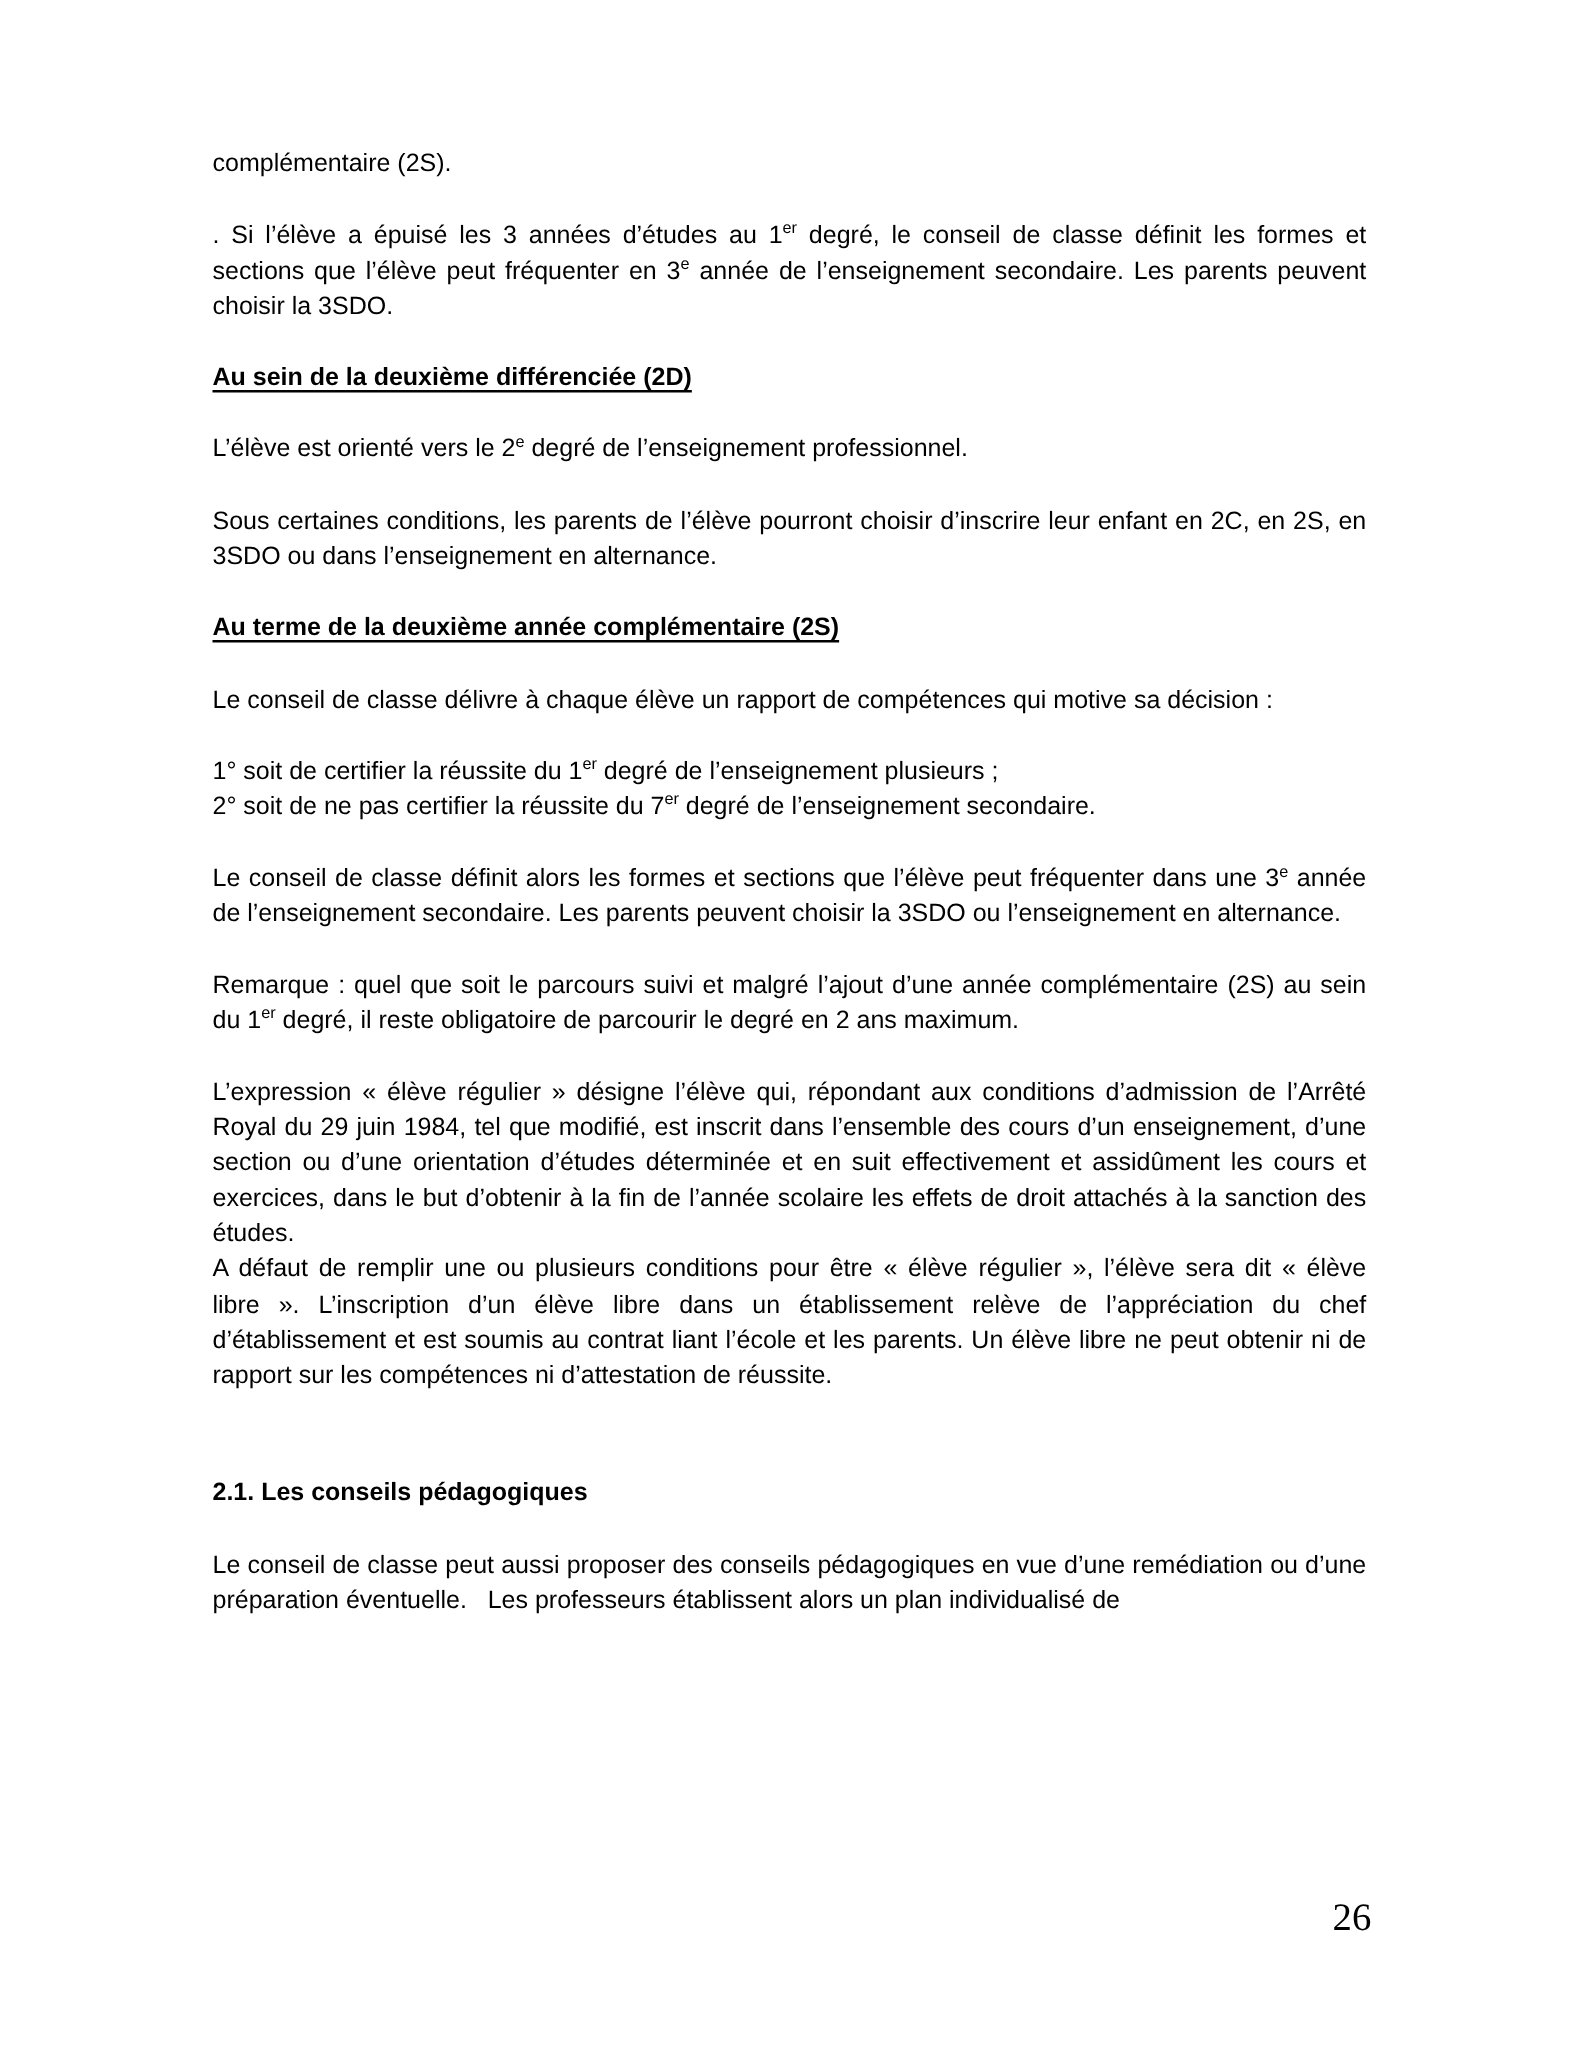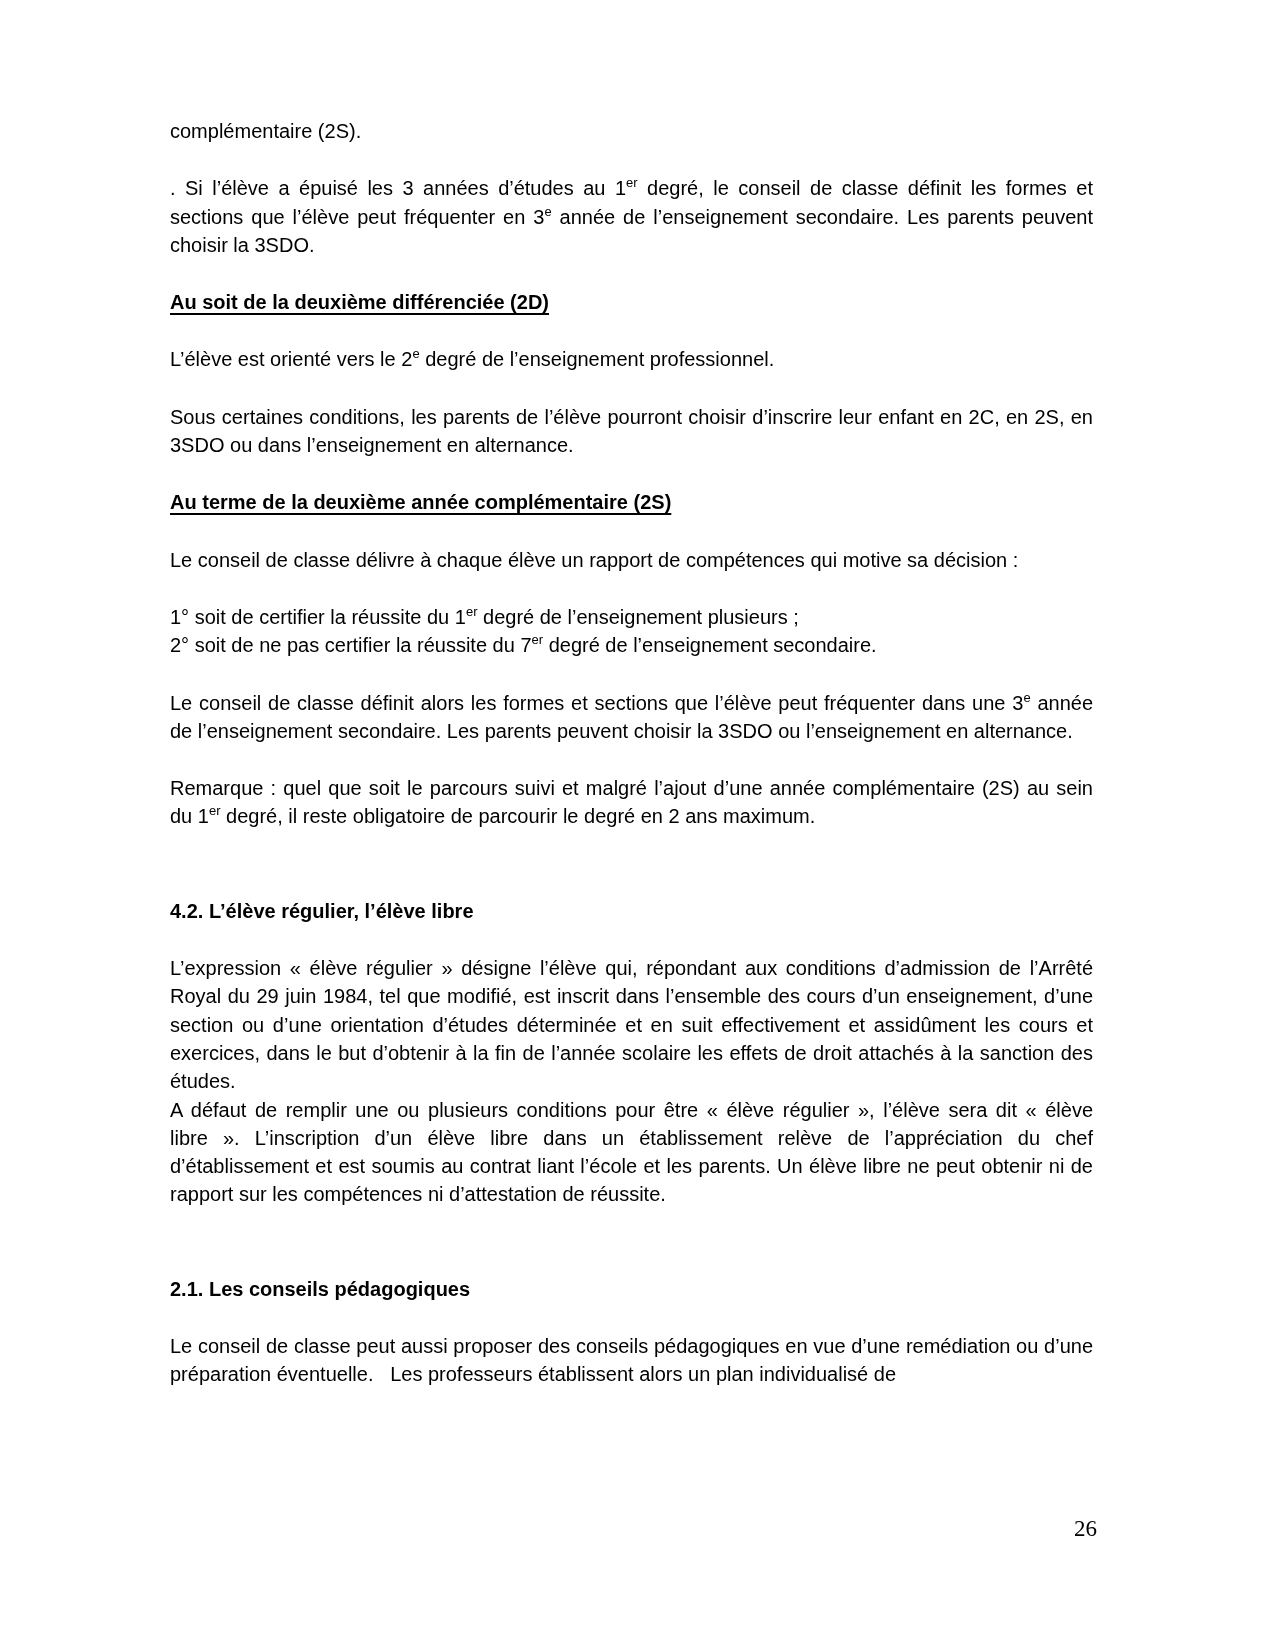--- a/index.html
+++ b/index.html
@@ -50,54 +50,53 @@
   sup {
     font-size: 13px;
     line-height: 0;
     vertical-align: super;
   }
   .page-number {
     position: absolute;
     right: 178px;
     top: 1516px;
     font-family: "Liberation Serif", serif;
-    font-size: 23px;
+    font-size: 31px;
     color: #000000;
   }
 </style>
 </head>
 <body>
 
 <div class="page">
   <main class="content">
 
     <p class="para">complémentaire (2S).</p>
 
     <p class="para justify"><span>. Si l’élève a épuisé les 3 années d’études au 1</span><sup>er</sup><span> degré, le conseil de classe définit les formes et sections que l’élève peut fréquenter en 3</span><sup>e</sup><span> année de l’enseignement secondaire. Les parents peuvent choisir la 3SDO.</span></p>
 
-    <h2 class="heading underline">Au soit de la deuxième différenciée (2D)</h2>
+    <h2 class="heading underline">Au sein de la deuxième différenciée (2D)</h2>
 
     <p class="para"><span>L’élève est orienté vers le 2</span><sup>e</sup><span> degré de l’enseignement professionnel.</span></p>
 
     <p class="para justify">Sous certaines conditions, les parents de l’élève pourront choisir d’inscrire leur enfant en 2C, en 2S, en 3SDO ou dans l’enseignement en alternance.</p>
 
     <h2 class="heading underline">Au terme de la deuxième année complémentaire (2S)</h2>
 
     <p class="para">Le conseil de classe délivre à chaque élève un rapport de compétences qui motive sa décision :</p>
 
     <div class="para">
       <div class="line"><span>1° soit de certifier la réussite du 1</span><sup>er</sup><span> degré de l’enseignement plusieurs ;</span></div>
       <div class="line"><span>2° soit de ne pas certifier la réussite du 7</span><sup>er</sup><span> degré de l’enseignement secondaire.</span></div>
     </div>
 
     <p class="para justify"><span>Le conseil de classe définit alors les formes et sections que l’élève peut fréquenter dans une 3</span><sup>e</sup><span> année de l’enseignement secondaire. Les parents peuvent choisir la 3SDO ou l’enseignement en alternance.</span></p>
 
     <p class="para justify"><span>Remarque : quel que soit le parcours suivi et malgré l’ajout d’une année complémentaire (2S) au sein du 1</span><sup>er</sup><span> degré, il reste obligatoire de parcourir le degré en 2 ans maximum.</span></p>
 
-    <h2 class="heading section">4.2. L’élève régulier, l’élève libre</h2>
 
     <div class="para">
       <div class="justify">L’expression «&nbsp;élève régulier&nbsp;» désigne l’élève qui, répondant aux conditions d’admission de l’Arrêté Royal du 29 juin 1984, tel que modifié, est inscrit dans l’ensemble des cours d’un enseignement, d’une section ou d’une orientation d’études déterminée et en suit effectivement et assidûment les cours et exercices, dans le but d’obtenir à la fin de l’année scolaire les effets de droit attachés à la sanction des études.</div>
       <div class="justify">A défaut de remplir une ou plusieurs conditions pour être «&nbsp;élève régulier&nbsp;», l’élève sera dit «&nbsp;élève libre&nbsp;». L’inscription d’un élève libre dans un établissement relève de l’appréciation du chef d’établissement et est soumis au contrat liant l’école et les parents. Un élève libre ne peut obtenir ni de rapport sur les compétences ni d’attestation de réussite.</div>
     </div>
 
     <h2 class="heading section">2.1. Les conseils pédagogiques</h2>
 
     <p class="para justify">Le conseil de classe peut aussi proposer des conseils pédagogiques en vue d’une remédiation ou d’une préparation éventuelle.&nbsp;&nbsp; Les professeurs établissent alors un plan individualisé de</p>
 

